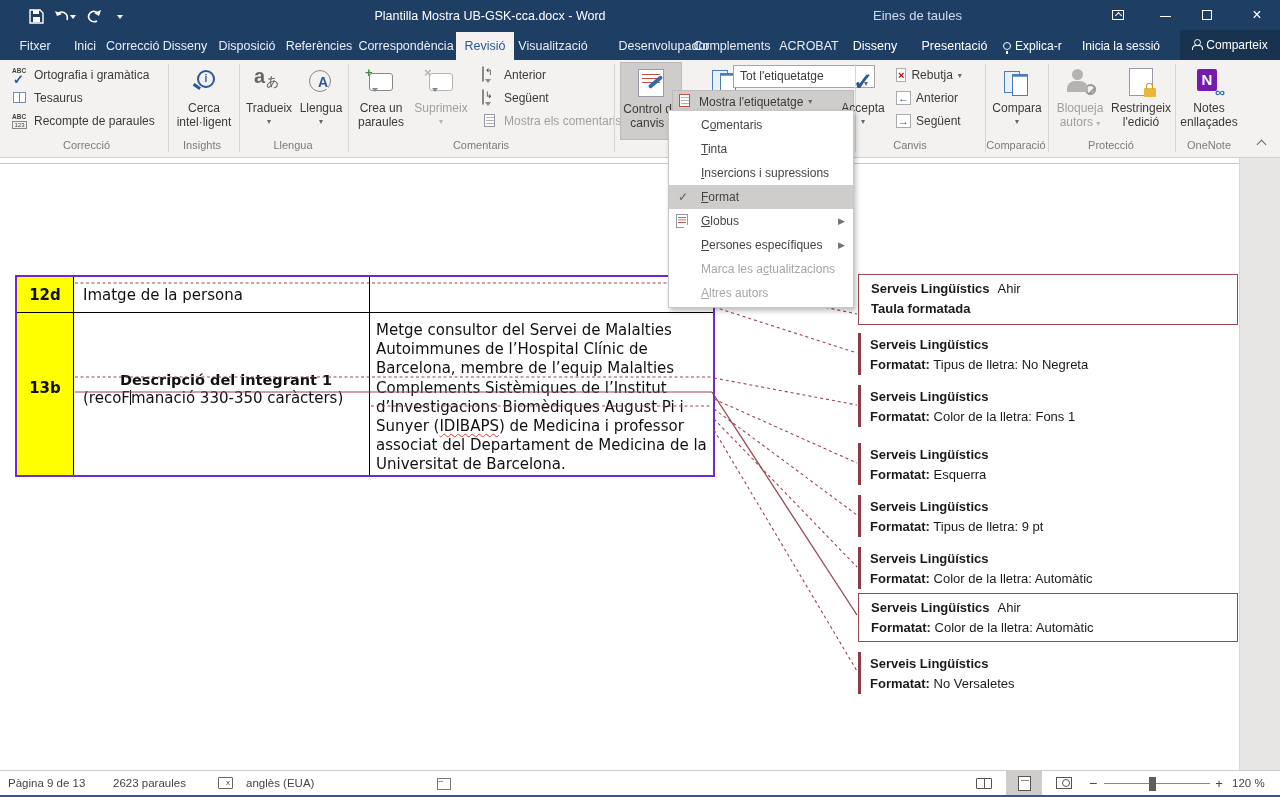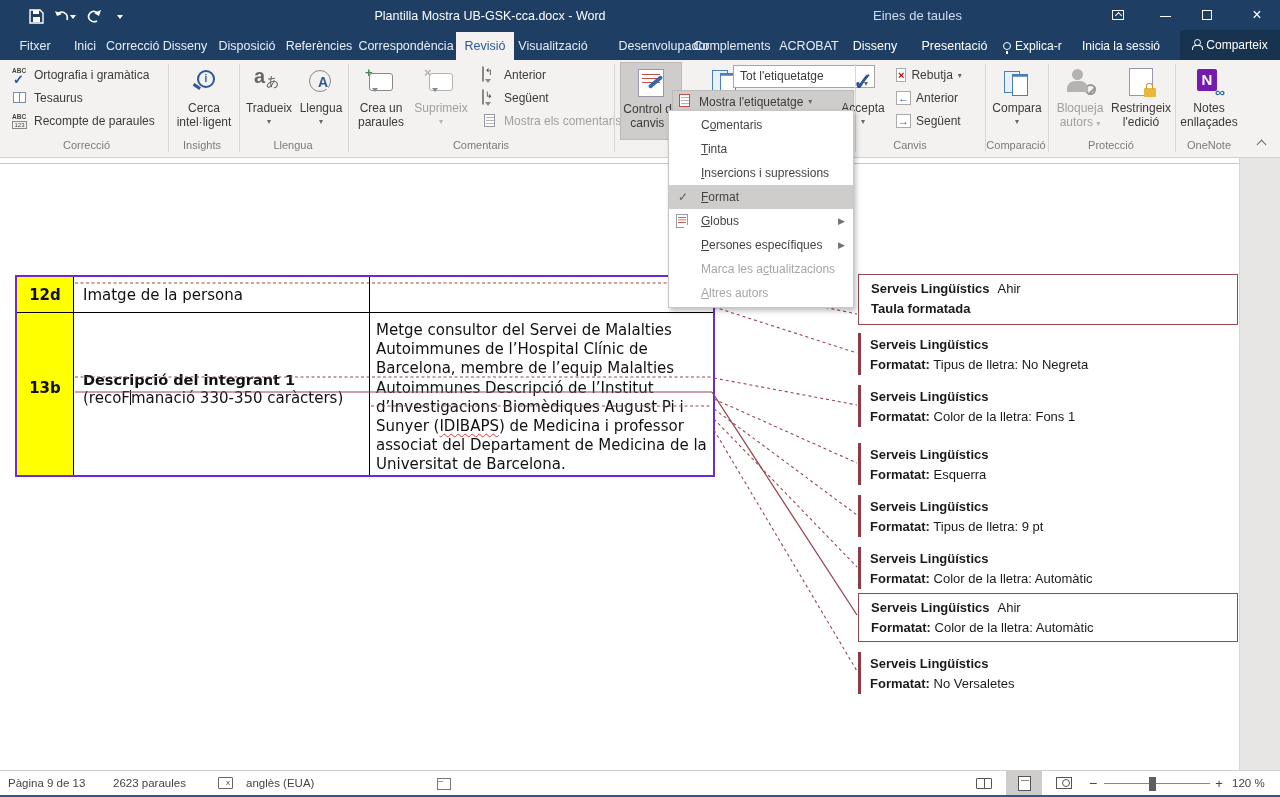--- a/index.html
+++ b/index.html
@@ -128,21 +128,21 @@
   #docarea { position:absolute; left:0; top:158px; width:1280px; height:612px; background:#fff; overflow:hidden; }
   #page-top-edge { position:absolute; left:0; top:5px; width:1239px; height:1px; background:#c8c8c8; }
   #scroll-strip { position:absolute; left:1239px; top:0; width:41px; height:612px; background:#e7e6e5; border-left:1px solid #d8d7d6; }
   #doc-table { position:absolute; left:15px; top:117px; width:700px; height:202px; border:2px solid #6d28d9; font-family:"DejaVu Sans", sans-serif; color:#111; }
   .cell { position:absolute; }
   #cell-id1 { left:0; top:0; width:57px; height:36px; background:#ffff00; border-right:1px solid #000; border-bottom:1px solid #000; font-weight:bold; font-size:15px; text-align:center; line-height:36px; }
   #cell-label1 { left:57px; top:0; width:296px; height:36px; border-right:1px solid #000; border-bottom:1px solid #000; font-size:15px; padding:9px 0 0 9px; }
   #cell-empty1 { left:353px; top:0; width:343px; height:36px; border-bottom:1px solid #000; }
   #cell-id2 { left:0; top:36px; width:57px; height:162px; background:#ffff00; border-right:1px solid #000; font-weight:bold; font-size:15px; text-align:center; line-height:150px; }
   #cell-label2 { left:57px; top:36px; width:296px; height:162px; border-right:1px solid #000; font-size:15px; padding:59px 0 0 9px; }
-  #cell-label2 .t1 { font-weight:bold; font-size:14.5px; }
+  #cell-label2 .t1 { font-weight:bold; font-size:14.5px;text-align:center; }
   #cell-label2 .t2 { font-size:15px; margin-top:1px; }
   .cursorbar { display:inline-block; width:1px; height:15px; background:#000; vertical-align:-2px; }
   #cell-body2 { left:353px; top:36px; width:343px; height:162px; font-size:15px; padding:8px 0 0 6px; line-height:19.2px; }
   .wavy { text-decoration:underline; text-decoration-style:wavy; text-decoration-color:#e03a3a; text-decoration-thickness:1px; text-underline-offset:2px; }
   #connector-svg { position:absolute; left:0; top:0; width:1280px; height:797px; pointer-events:none; z-index:30; }
 
   
   .rev-balloon { position:absolute; left:858px; width:380px; font-size:13px; color:#1a1a1a; padding:4px 0 0 12px; line-height:20px; }
   .rev-balloon.boxed { border:1px solid #9a4550; }
   .rev-balloon .lbar { position:absolute; left:0; top:2px; bottom:2px; width:3px; background:#8e3a47; }
@@ -411,21 +411,21 @@
       <div class="cell" id="cell-empty1"></div>
       <div class="cell" id="cell-id2">13b</div>
       <div class="cell" id="cell-label2">
         <div class="t1">Descripció del integrant 1</div>
         <div class="t2"><span>(recoF</span><span class="cursorbar"></span><span>manació 330-350 caràcters)</span></div>
       </div>
       <div class="cell" id="cell-body2">
           <div>Metge consultor del Servei de Malalties</div>
           <div>Autoimmunes de l’Hospital Clínic de</div>
           <div>Barcelona, membre de l’equip Malalties</div>
-          <div>Autoimmunes Descripció de l’Institut</div>
+          <div>Complements Sistèmiques de l’Institut</div>
           <div>d’Investigacions Biomèdiques August Pi i</div>
           <div><span>Sunyer (</span><span class="wavy">IDIBAPS</span><span>) de Medicina i professor</span></div>
           <div>associat del Departament de Medicina de la</div>
           <div>Universitat de Barcelona.</div>
         </div>
     </div>
 
     <div id="balloons">
         <div class="rev-balloon boxed" style="top: 116px; height: 51px;">
           <div><b>Serveis Lingüístics</b><span class="time">Ahir</span></div>

